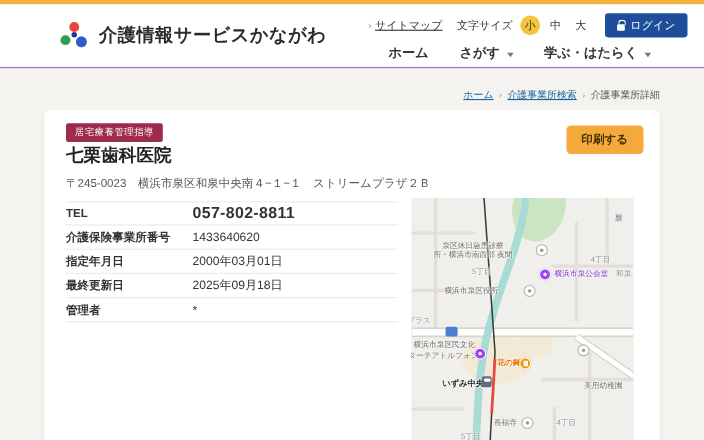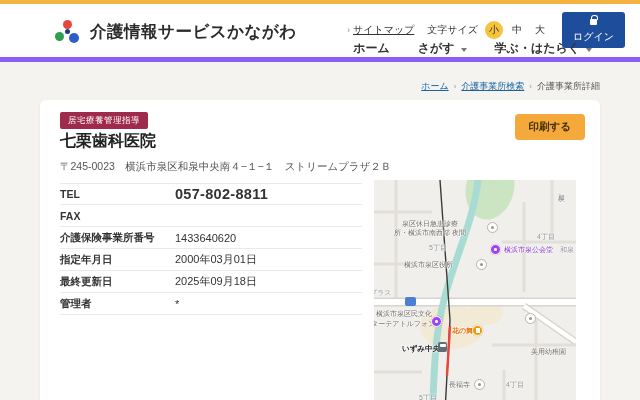--- a/index.html
+++ b/index.html
@@ -3,37 +3,37 @@
 <meta charset="utf-8">
 <style>
   * { margin:0; padding:0; box-sizing:border-box; }
   html,body { width:640px; height:400px; overflow:hidden; }
   body {
     font-family:"Liberation Sans","DejaVu Sans",sans-serif;
     background:#f4f3f0; color:#333; position:relative;
   }
   
   .topbar { height:4px; background:#f3b13f; }
-  .header { position:relative; height:58px; background:#fff; border-bottom:5px solid #8b5cf6; }
+  .header { position:relative; height:58px; background:#fff; border-bottom:1px solid #8b5cf6; }
   .logo-wrap { position:absolute; left:55px; top:15px; display:flex; align-items:center; gap:9px; }
   .logo { position:relative; width:26px; height:26px; }
   .logo i { position:absolute; border-radius:50%; }
   .logo .c-red   { width:9px; height:9px; left:8px;  top:1px;  background:#e8453c; }
   .logo .c-green { width:9px; height:9px; left:0px;  top:13px; background:#2e9e4f; }
   .logo .c-blue  { width:10px;height:10px;left:14px; top:14px; background:#2b5fc7; }
   .logo .c-navy  { width:5px; height:5px; left:10px; top:10px; background:#1b3a8f; }
   .site-title { font-size:16.5px; font-weight:bold; color:#2b2b2b; letter-spacing:.5px; }
   .utility { position:absolute; right:15px; top:8px; display:flex; align-items:center; gap:13px; font-size:10px; }
   .sitemap { color:#333; text-decoration:underline; cursor:pointer; }
   .sitemap .chev { color:#888; text-decoration:none; display:inline-block; margin-right:3px; font-size:9px; }
   .fs-label { color:#333; }
   .fs-group { display:flex; gap:5px; align-items:center; margin-left:-6px; }
   .fs-btn { width:18px; height:18px; border-radius:50%; display:flex; align-items:center; justify-content:center; font-size:10px; color:#333; background:#fff; cursor:pointer; }
   .fs-btn.selected { background:#f6c33d; }
-  .login-btn { display:flex; align-items:center; gap:5px; background:#1e4d9b; color:#fff; border:none; border-radius:3px; padding:4px 11px; font-size:10px; cursor:pointer;flex-direction:column; }
+  .login-btn { display:flex; align-items:center; gap:5px; background:#1e4d9b; color:#fff; border:none; border-radius:3px; padding:4px 11px; font-size:10px; cursor:pointer; }
   .lock { position:relative; width:7px; height:6px; background:#fff; border-radius:1px; display:inline-block; margin-top:3px; }
   .lock::before { content:''; position:absolute; top:-4px; left:1px; width:5px; height:4px; border:1.4px solid #fff; border-bottom:none; border-radius:3px 3px 0 0; }
   .nav { position:absolute; right:48px; top:36px; display:flex; gap:28px; font-size:12px; font-weight:600; color:#333; }
   .nav-item { display:flex; align-items:center; gap:6px; cursor:pointer; }
   .caret { width:0; height:0; border-left:3.5px solid transparent; border-right:3.5px solid transparent; border-top:4.5px solid #777; margin-top:2px; }
   
   .breadcrumb { position:absolute; right:40px; top:80px; font-size:9px; color:#777; display:flex; gap:5px; align-items:center; }
   .breadcrumb .bc-link { color:#19649e; text-decoration:underline; cursor:pointer; }
   .breadcrumb .bc-sep { color:#999; font-size:8px; }
   .breadcrumb .bc-current { color:#555; }
@@ -125,24 +125,20 @@
 <div class="card">
   <span class="badge">居宅療養管理指導</span>
   <h1 class="facility-name">七栗歯科医院</h1>
   <div class="address">〒245-0023　横浜市泉区和泉中央南４−１−１　ストリームプラザ２Ｂ</div>
   <button class="print-btn">印刷する</button>
 
   <div class="details">
     <div class="drow">
       <span class="dlabel">TEL</span>
       <span class="dvalue em">057-802-8811</span>
-    </div>
-    <div class="drow">
-      <span class="dlabel">FAX</span>
-      <span class="dvalue"></span>
     </div>
     <div class="drow">
       <span class="dlabel">介護保険事業所番号</span>
       <span class="dvalue">1433640620</span>
     </div>
     <div class="drow">
       <span class="dlabel">指定年月日</span>
       <span class="dvalue">2000年03月01日</span>
     </div>
     <div class="drow">

